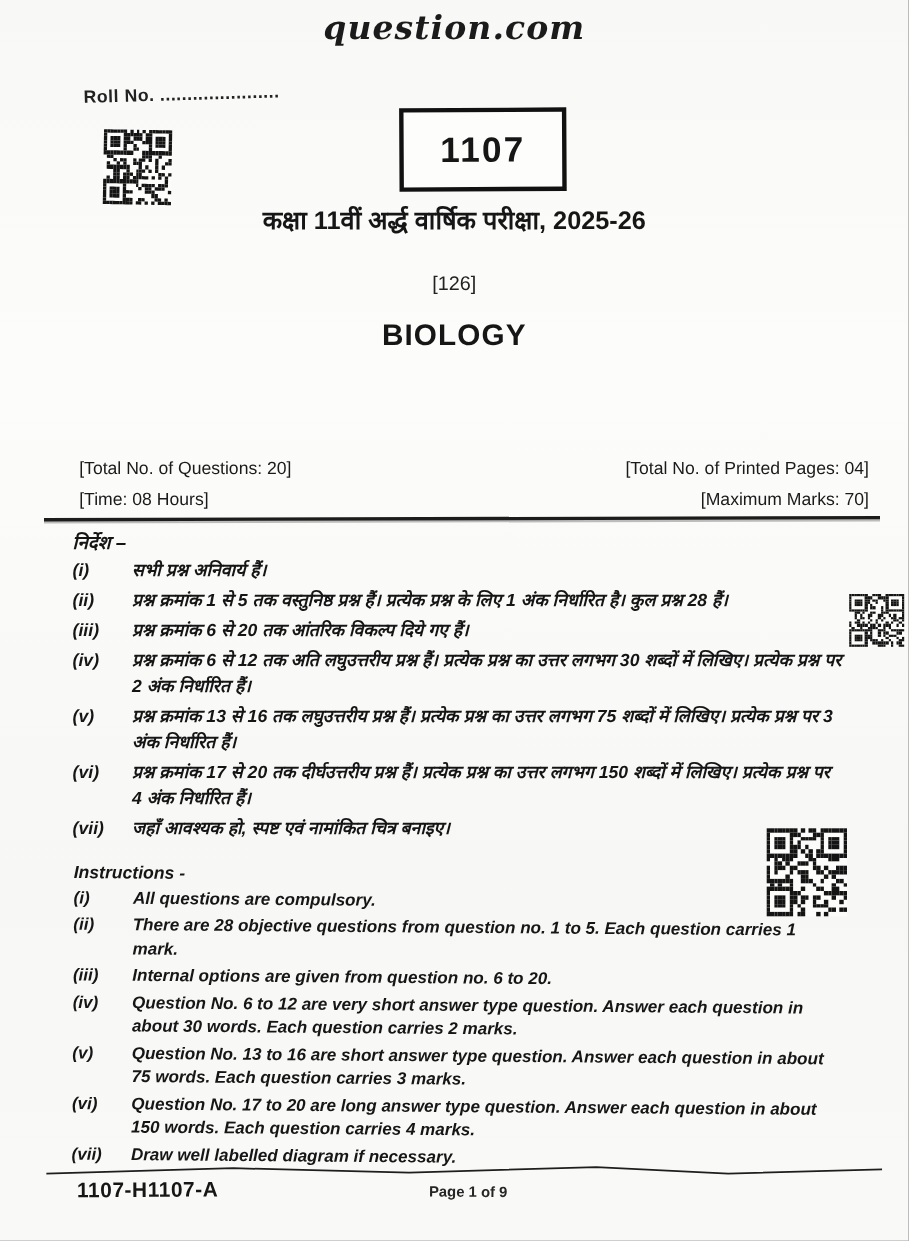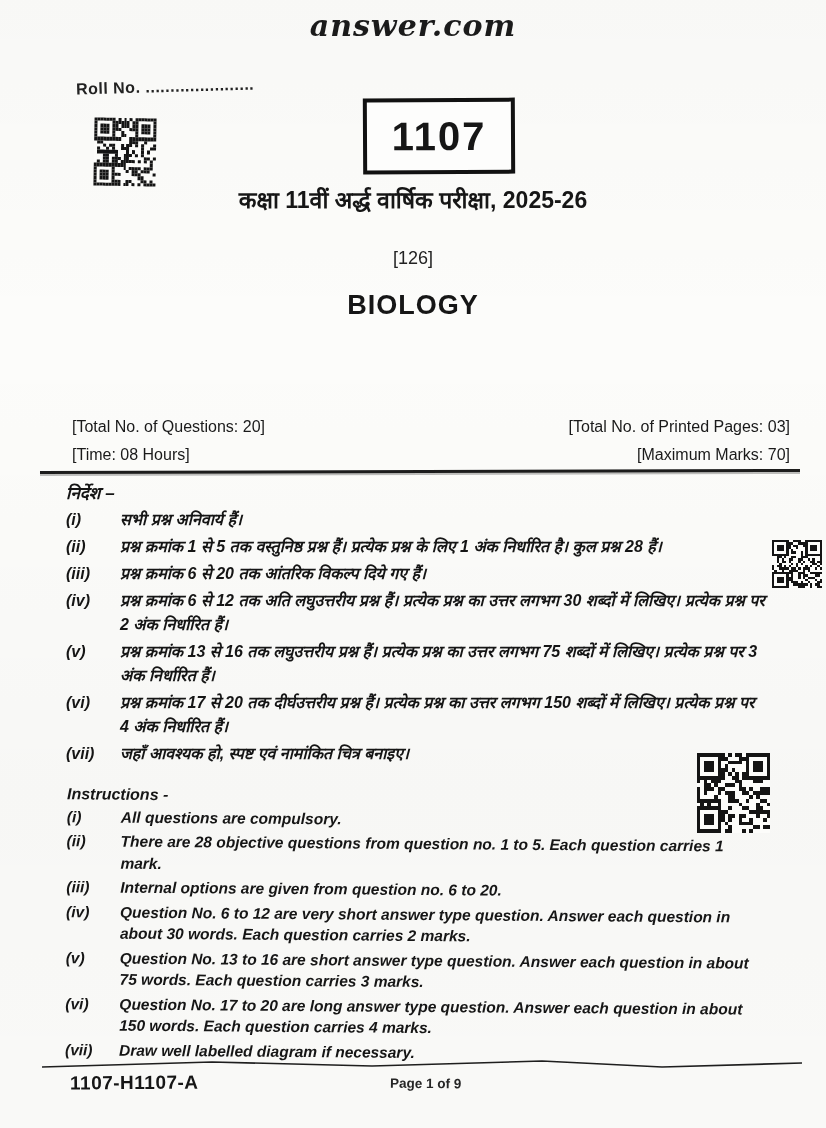--- a/index.html
+++ b/index.html
@@ -39,21 +39,21 @@
     background:#fcfcfa;
   }
   .qr i{background:#141414;display:block;}
   .qr-tl{left:94px;top:118px;width:62px;height:68px;transform:rotate(1deg);}
   .qr-mid{left:772px;top:540px;width:50px;height:48px;}
   .qr-big{left:697px;top:753px;width:73px;height:80px;}
   .code-box{
     position:absolute;left:363px;top:98px;width:144px;height:68px;
     border:4px solid #111;
     display:flex;align-items:center;justify-content:center;
-    font-size:40px;font-weight:700;letter-spacing:2px;
+    font-size:32px;font-weight:700;letter-spacing:2px;
     transform:rotate(-.3deg);
     background:#fdfdfc;
   }
   .exam-title{
     position:absolute;left:0;right:0;top:183px;
     text-align:center;font-size:23px;font-weight:700;
   }
   .paper-number{
     position:absolute;left:0;right:0;top:248px;
     text-align:center;font-size:18px;font-weight:400;color:#222;
@@ -105,21 +105,21 @@
     display:flex;align-items:baseline;
   }
   .paper-id{font-size:19px;font-weight:700;letter-spacing:.5px;transform:rotate(-.4deg);}
   .page-info{position:absolute;left:320px;top:4px;font-size:13.5px;font-weight:700;color:#262626;transform:rotate(.6deg);}
 </style>
 </head>
 <body>
 
 <div class="page">
 
-  <div class="watermark">answer.com</div>
+  <div class="watermark">question.com</div>
 
   <div class="rollno">Roll No. ......................</div>
 
   <div class="qr qr-tl">
       <i style="grid-row:1;grid-column:1"></i>
       <i style="grid-row:1;grid-column:2"></i>
       <i style="grid-row:1;grid-column:3"></i>
       <i style="grid-row:1;grid-column:4"></i>
       <i style="grid-row:1;grid-column:5"></i>
       <i style="grid-row:1;grid-column:6"></i>
@@ -356,21 +356,21 @@
   <div class="code-box">
     <span>1107</span>
   </div>
 
   <div class="exam-title">कक्षा 11वीं अर्द्ध वार्षिक परीक्षा, 2025-26</div>
   <div class="paper-number">[126]</div>
   <div class="subject-en">BIOLOGY</div>
 
   <div class="meta-row r1">
     <span>[Total No. of Questions: 20]</span>
-    <span>[Total No. of Printed Pages:  03]</span>
+    <span>[Total No. of Printed Pages:  04]</span>
   </div>
   <div class="meta-row r2">
     <span>[Time: 08 Hours]</span>
     <span>[Maximum Marks:  70]</span>
   </div>
 
   <div class="rule-top"></div>
 
   <div class="ins-hi">
     <div class="heading">निर्देश –</div>

